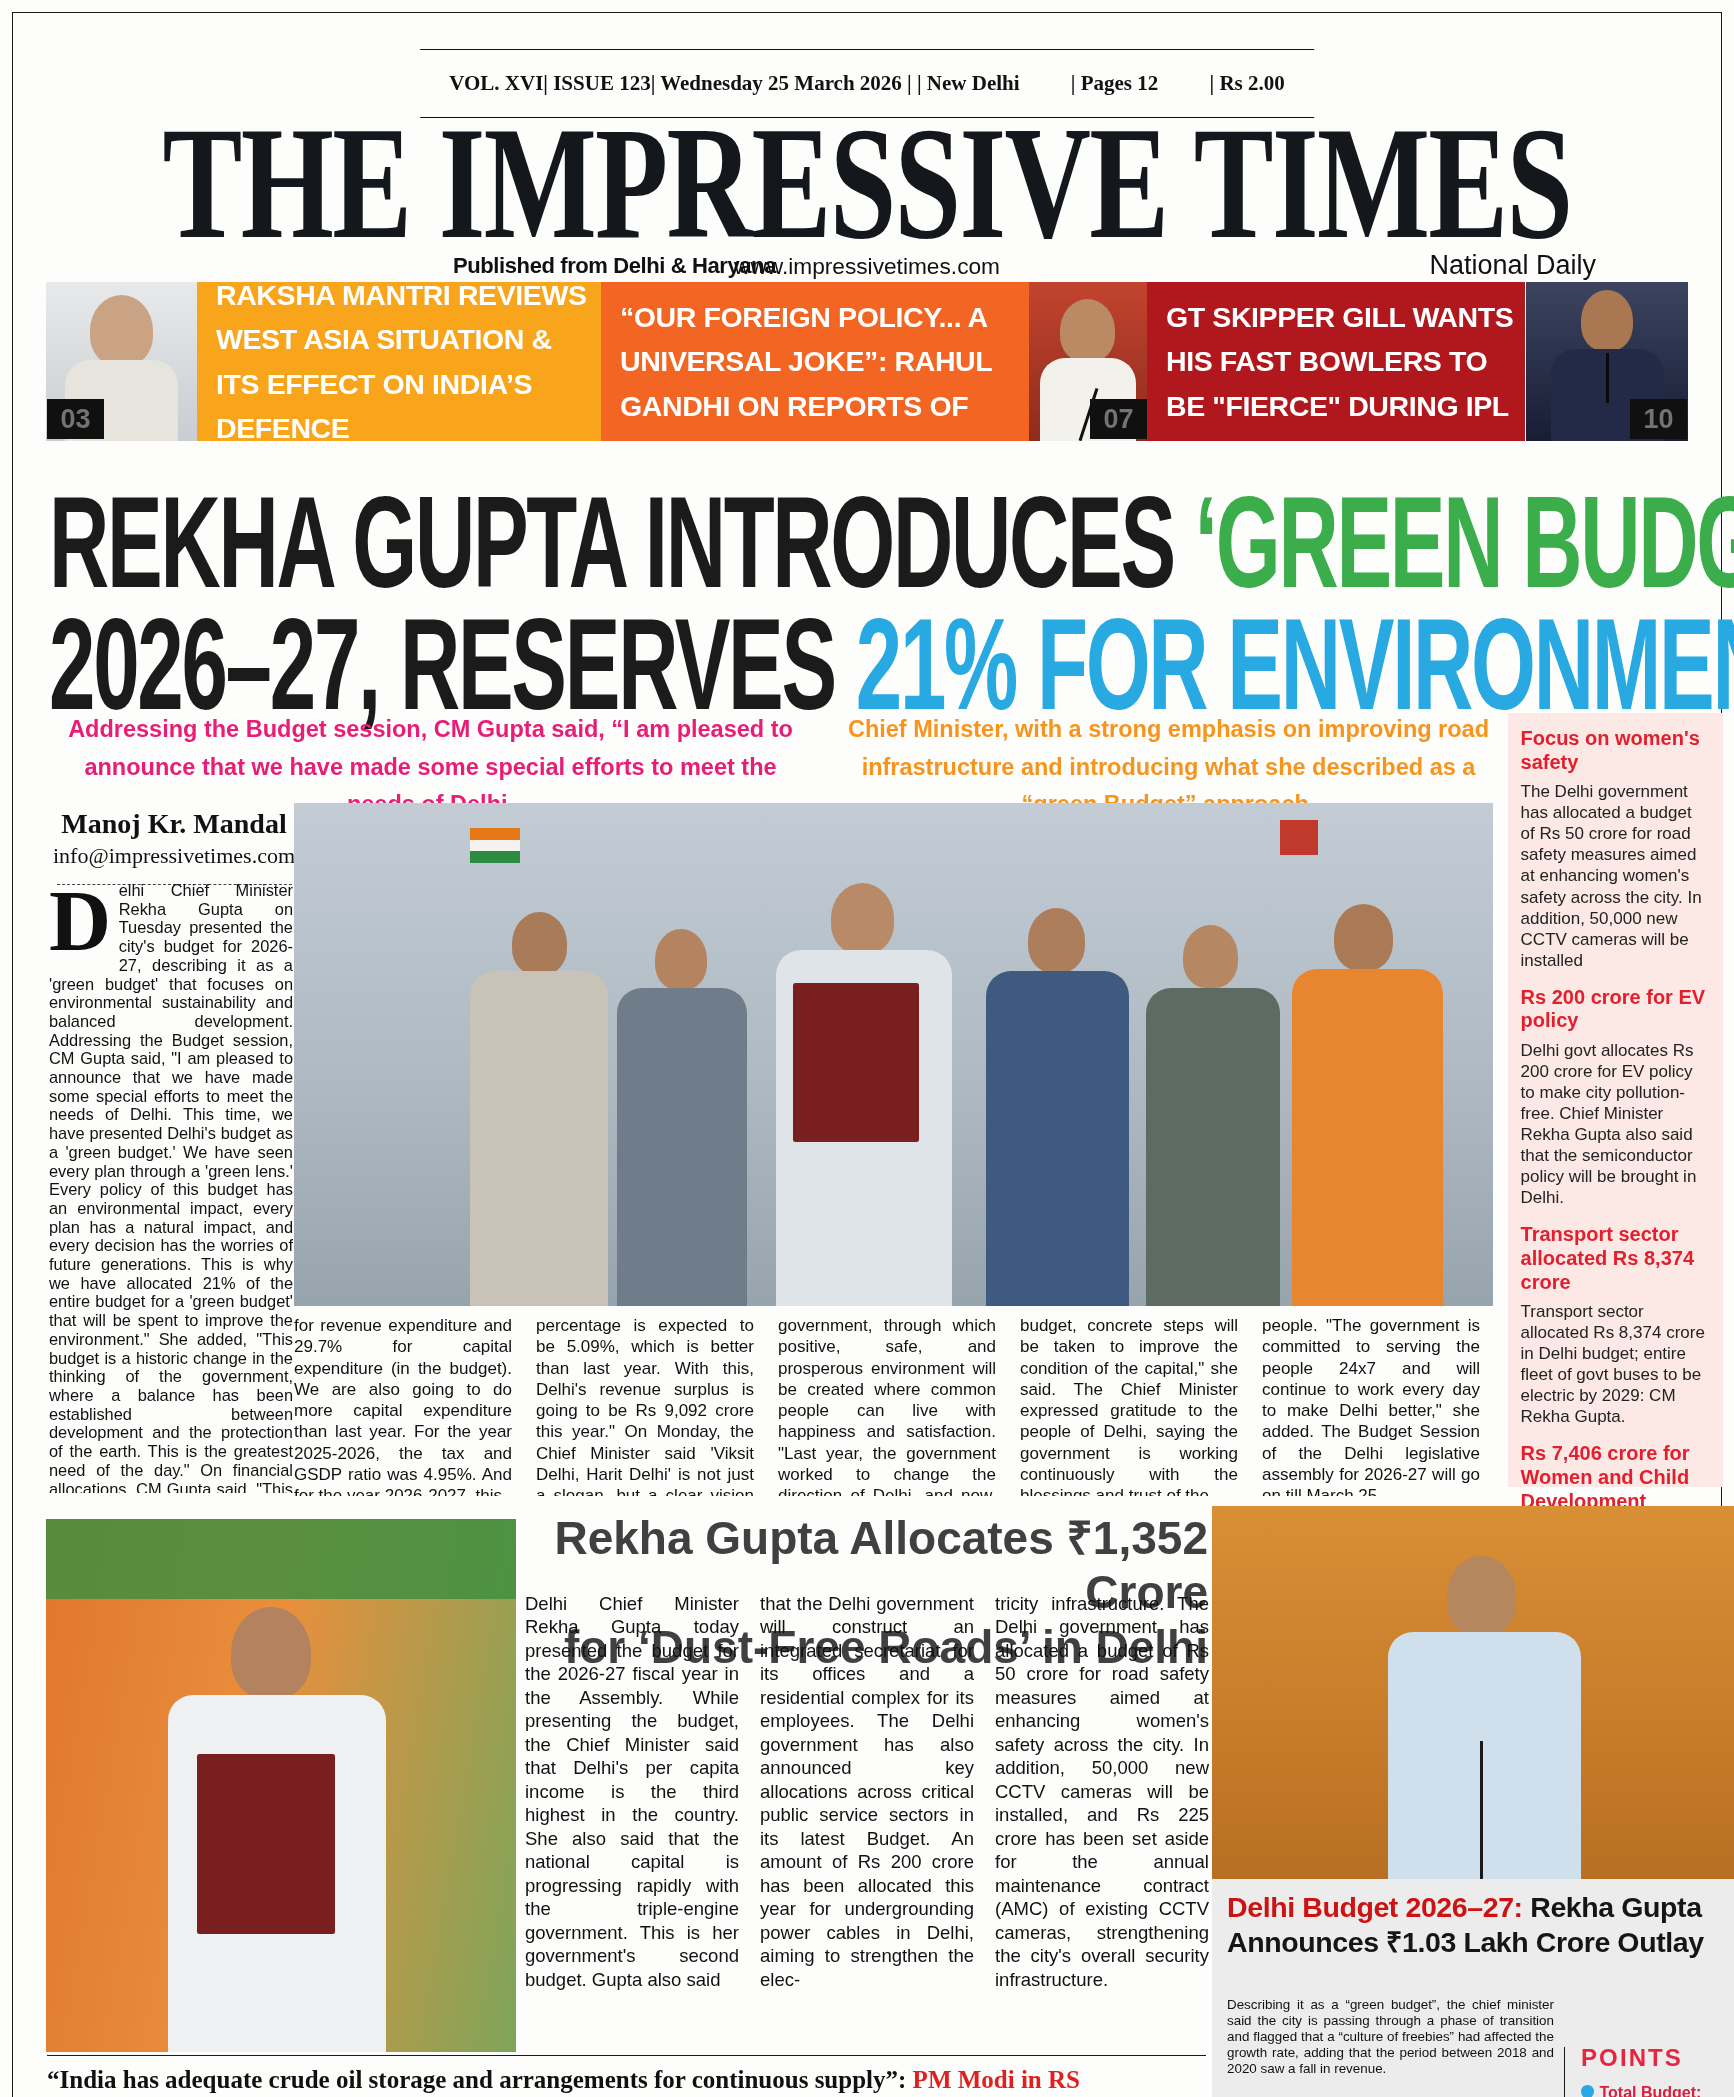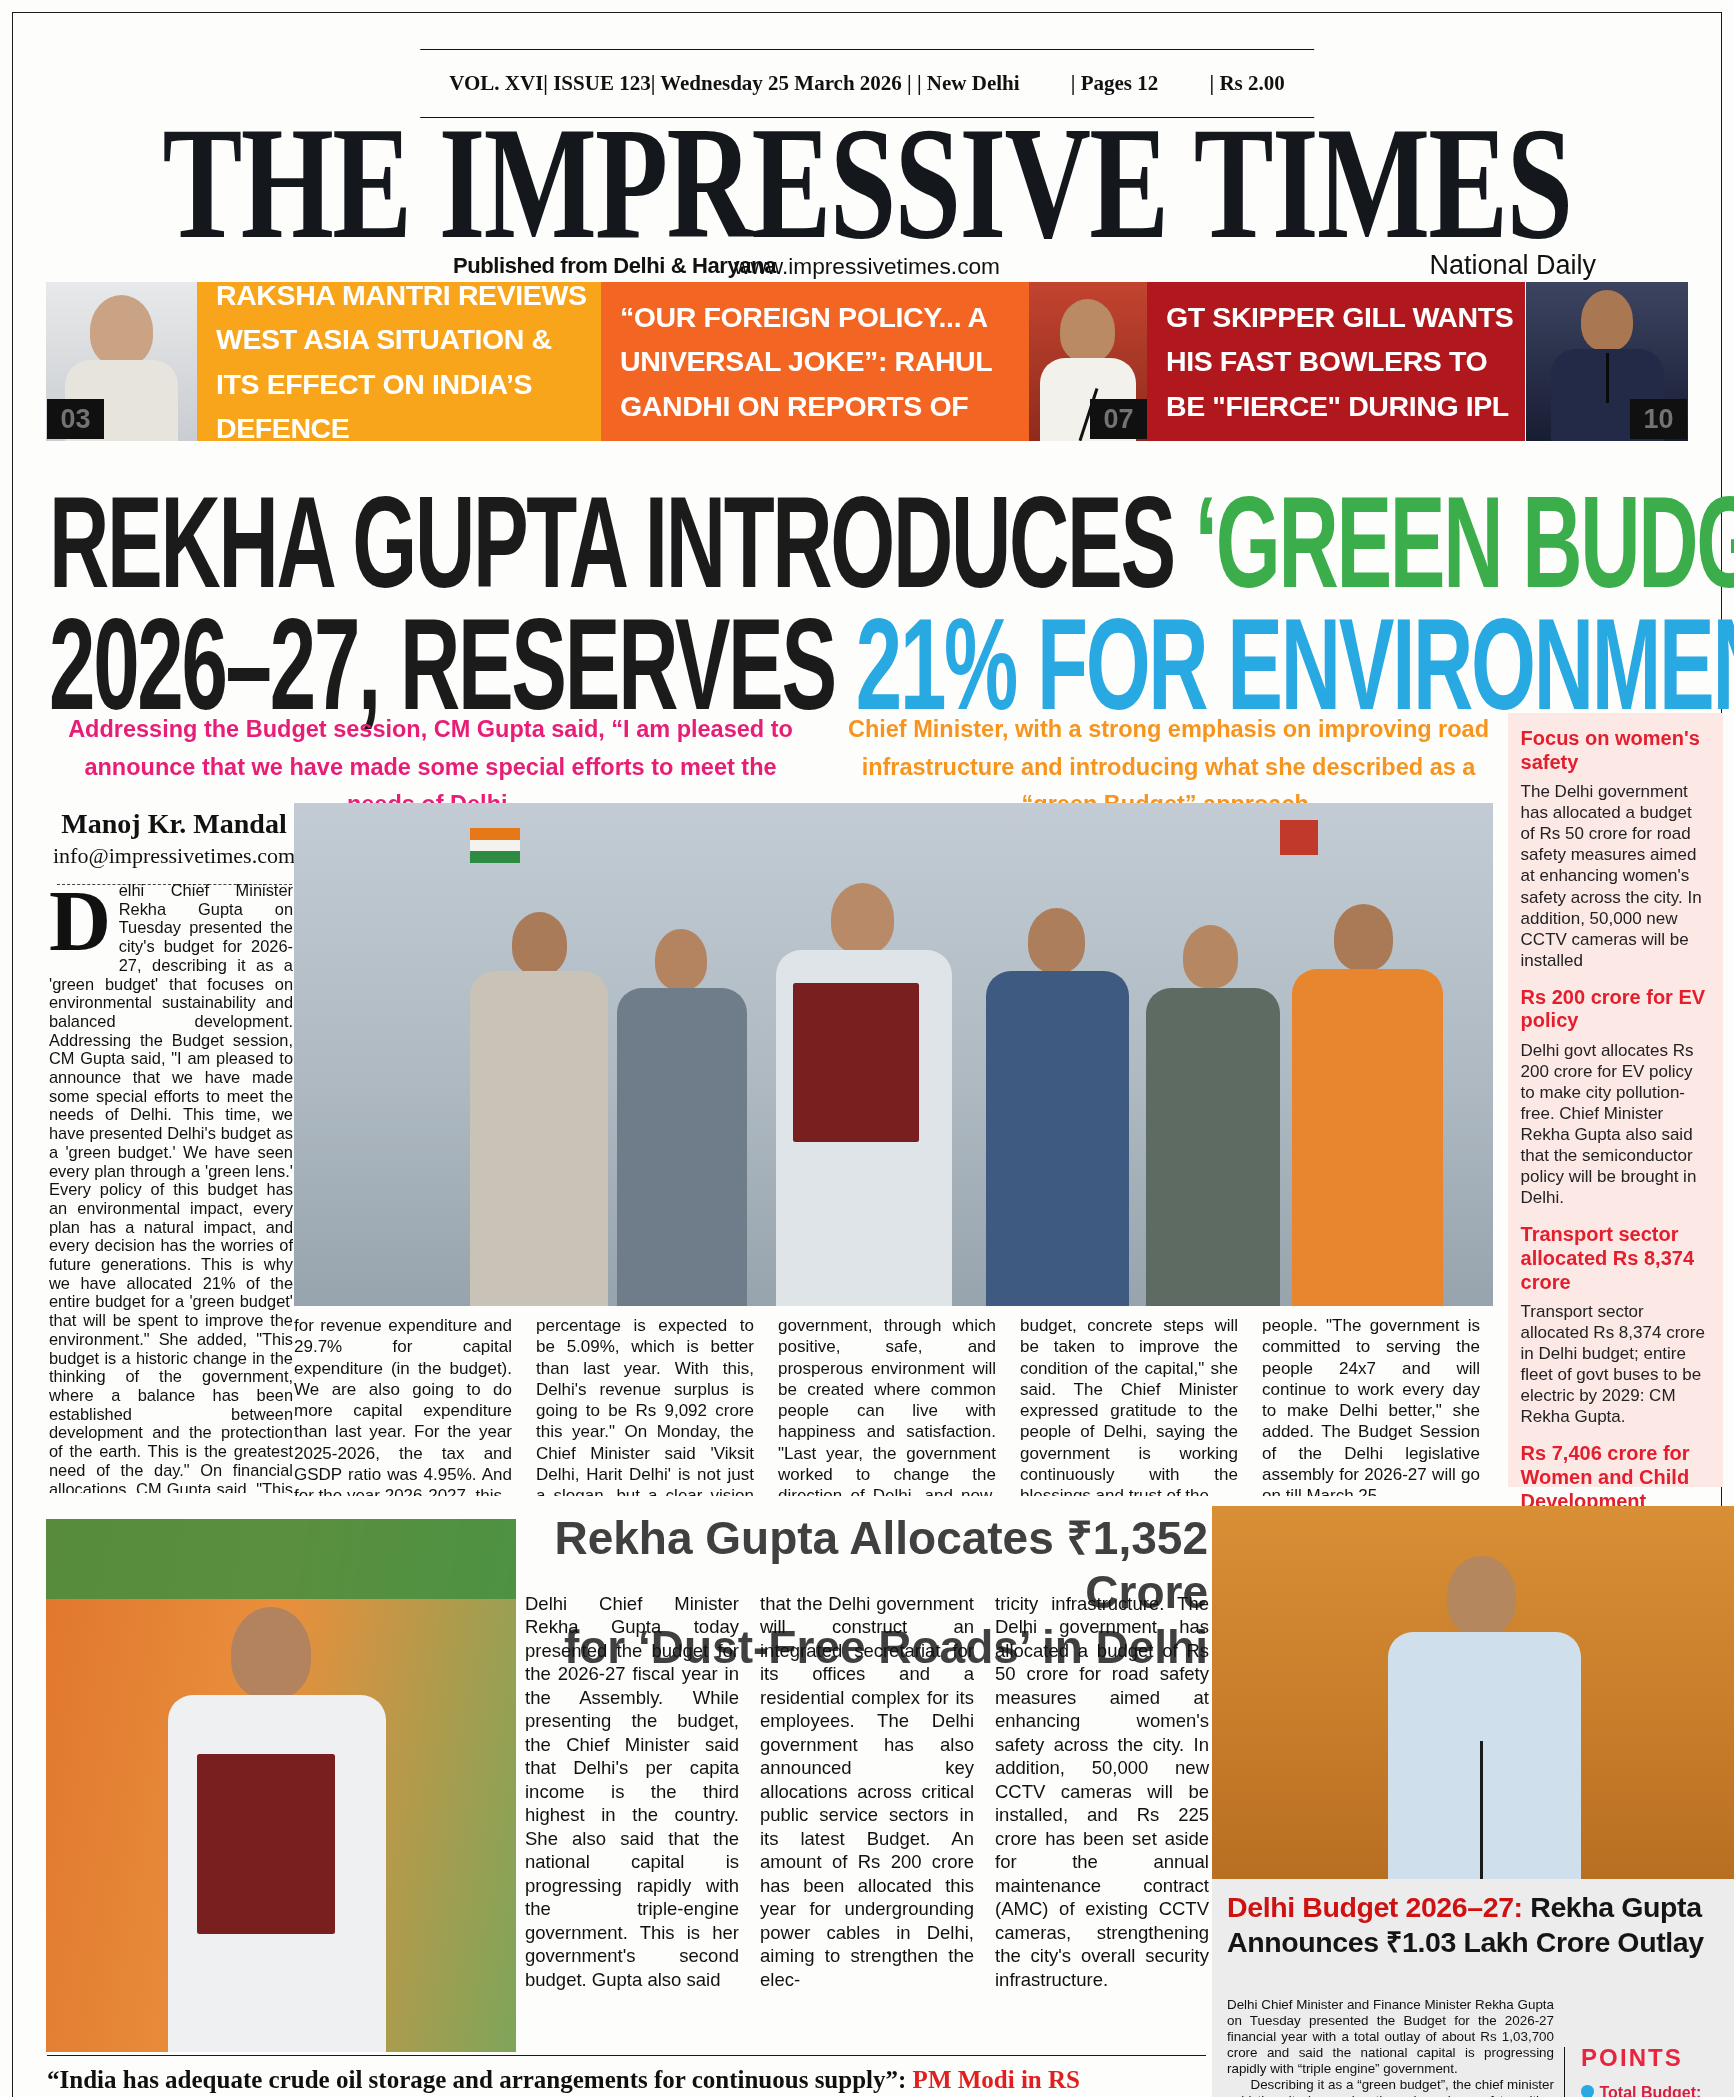--- a/index.html
+++ b/index.html
@@ -228,21 +228,20 @@
     <div class="head-sil" style="left:235px;top:50px;width:69px;height:80px;background:#b5875f;"></div>
     <div class="body-sil" style="left:176px;top:126px;width:193px;height:247px;background:#cfe0ec;"></div>
     <div class="mic-line" style="left:268px;top:235px;height:138px;background:#1a1a1a;"></div>
   </div>
 
   <div class="abs gray-panel"></div>
   <div class="abs outlay-headline">
     <span class="red">Delhi Budget 2026–27:</span><span> Rekha Gupta Announces ₹1.03 Lakh Crore Outlay</span>
   </div>
   <div class="abs outlay-body">
-    <p>Delhi Chief Minister and Finance Minister Rekha Gupta on Tuesday presented the Budget for the 2026-27 financial year with a total outlay of about Rs 1,03,700 crore and said the national capital is progressing rapidly with “triple engine” government.</p>
     <p>Describing it as a “green budget”, the chief minister said the city is passing through a phase of transition and flagged that a “culture of freebies” had affected the growth rate, adding that the period between 2018 and 2020 saw a fall in revenue.</p>
 
   </div>
   <div class="abs points-rule"></div>
   <div class="abs points">
     <div class="title">POINTS</div>
     <div class="point"><span class="bullet"></span><span>Total Budget: ₹1,03,700 crore with a strong “Green Budget” focus</span></div>
 
   </div>
 

